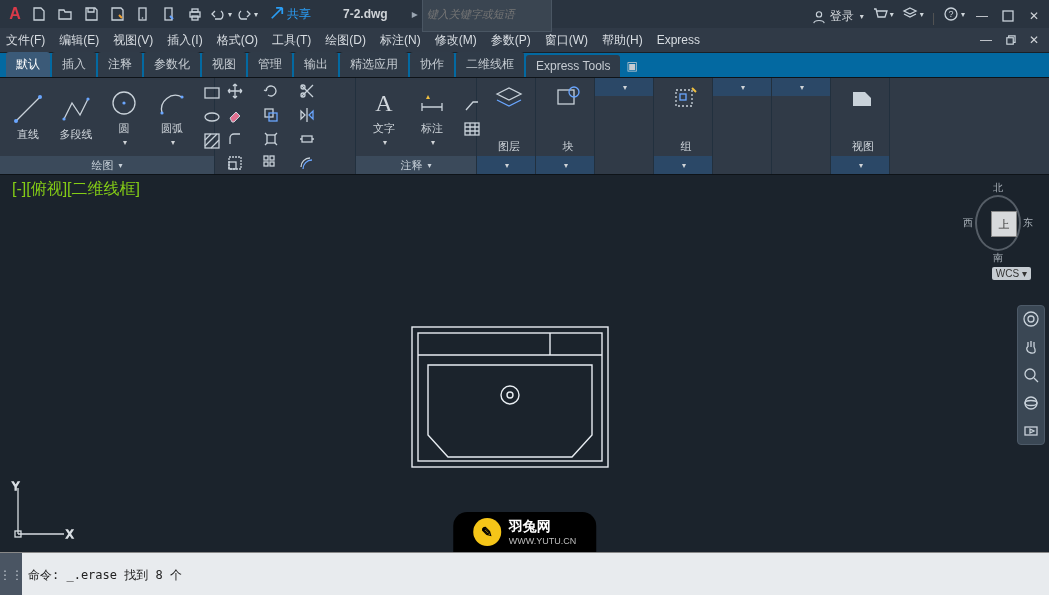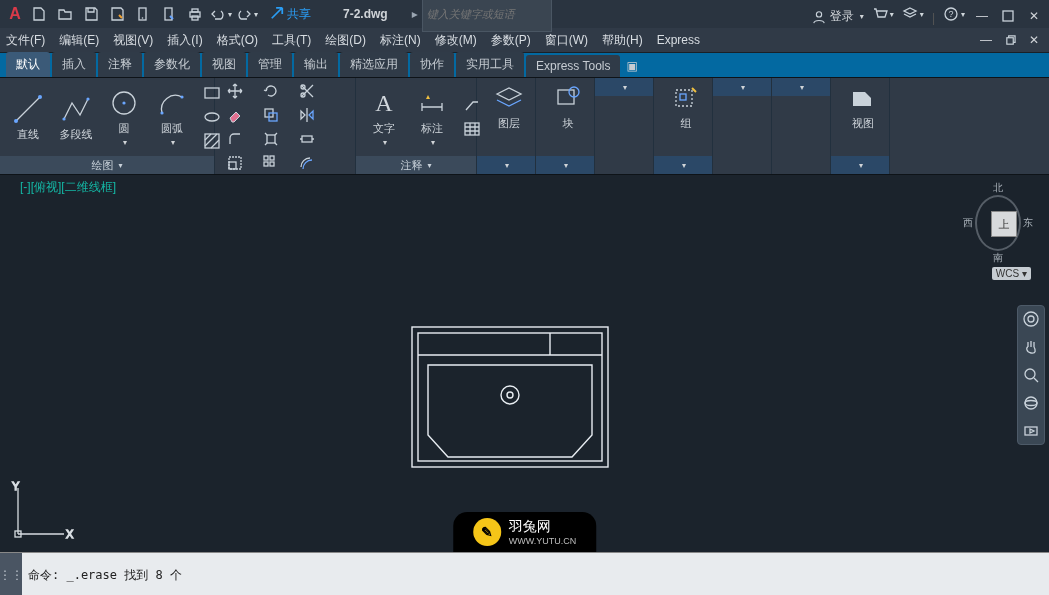--- a/index.html
+++ b/index.html
@@ -22,25 +22,25 @@
   .panel{border-right:1px solid #22303e;display:flex;flex-direction:column}
   .panel-body{flex:1;display:flex;align-items:center;padding:2px 6px;gap:4px}
   .panel-title{height:18px;background:#3b4a5b;color:#c9d2da;font-size:11px;display:flex;align-items:center;justify-content:center;gap:3px}
   .vbtn{display:flex;flex-direction:column;align-items:center;justify-content:center;gap:2px;padding:2px 6px;min-width:32px}
   .vbtn .lbl{font-size:11px;color:#d0d6dc;white-space:nowrap}
   .vbtn svg{width:32px;height:32px}
   .sbtn{width:28px;height:22px;display:flex;align-items:center;justify-content:center}
   .sbtn svg{width:18px;height:18px}
   .col{display:flex;flex-direction:column;gap:2px}
   
-  .panel.blue .vbtn{min-width:52px;height:72px;justify-content:flex-start;padding-top:4px}
+  .panel.blue .vbtn{min-width:52px;height:72px;justify-content:space-between;padding-top:4px}
   .blue-strip{height:18px;background:#2b4867;display:flex;align-items:center;justify-content:center}
   
   .canvas-wrap{position:relative;height:377px;background:#1b232c}
-  .view-label{position:absolute;left:20px;top:4px;color:#14b8a6;font-size:12px}
+  .view-label{position:absolute;left:12px;top:4px;color:#84cc16;font-size:16px}
   .ucs{position:absolute;left:6px;bottom:6px}
   
   .sink{position:absolute;left:410px;top:150px}
   .viewcube{position:absolute;right:16px;top:6px;width:70px;text-align:center;font-size:10px;color:#a8b0b8}
   .viewcube .ring{width:52px;height:52px;border:2px solid #555d66;border-radius:50%;margin:0 auto;position:relative}
   .viewcube .face{position:absolute;left:14px;top:14px;width:24px;height:24px;background:#d7d9db;border:1px solid #888;color:#333;font-size:11px;display:flex;align-items:center;justify-content:center}
   .wcs{position:absolute;right:18px;top:92px;background:#c6ccd2;color:#333;font-size:10px;padding:1px 4px;border-radius:2px}
   .nav-bar{position:absolute;right:4px;top:130px;width:26px;background:#3a4754;border:1px solid #4d5a68;border-radius:4px;display:flex;flex-direction:column;align-items:center;padding:4px 0;gap:10px}
   .nav-bar .nb{width:18px;height:18px;color:#9fb0bf}
   
@@ -189,21 +189,21 @@
 <div class="tab-strip">
   <div class="tab active">默认</div>
   <div class="tab">插入</div>
   <div class="tab">注释</div>
   <div class="tab">参数化</div>
   <div class="tab">视图</div>
   <div class="tab">管理</div>
   <div class="tab">输出</div>
   <div class="tab">精选应用</div>
   <div class="tab">协作</div>
-  <div class="tab">实用工具</div>
+  <div class="tab">二维线框</div>
   <div class="tab">Express Tools</div>
   <div class="tab" style="background:transparent;padding:4px 4px">▣</div>
 </div>
 
 <div class="ribbon">
 
   <div class="panel" style="width:214px">
     <div class="panel-body">
       <div class="vbtn">
           <svg viewBox="0 0 32 32">
@@ -503,21 +503,21 @@
         </svg></div>
     <div class="nb"><svg viewBox="0 0 18 18">
           <rect x="3" y="5" width="12" height="8" class="stroke"></rect>
           <path class="stroke" d="M8 7l4 2-4 2z"></path>
         </svg></div>
   </div>
 
   <div class="watermark">
     <div class="logo">✎</div>
     <div>
-      <div style="font-weight:normal">羽兔网</div>
+      <div style="font-weight:bold">羽兔网</div>
       <div class="sub">WWW.YUTU.CN</div>
     </div>
   </div>
 </div>
 
 <div class="cmdline">
   <div class="cmd-handle">⋮⋮</div>
   <div class="cmd-body">
     <div>命令: _.erase 找到 8 个</div>
   </div>

